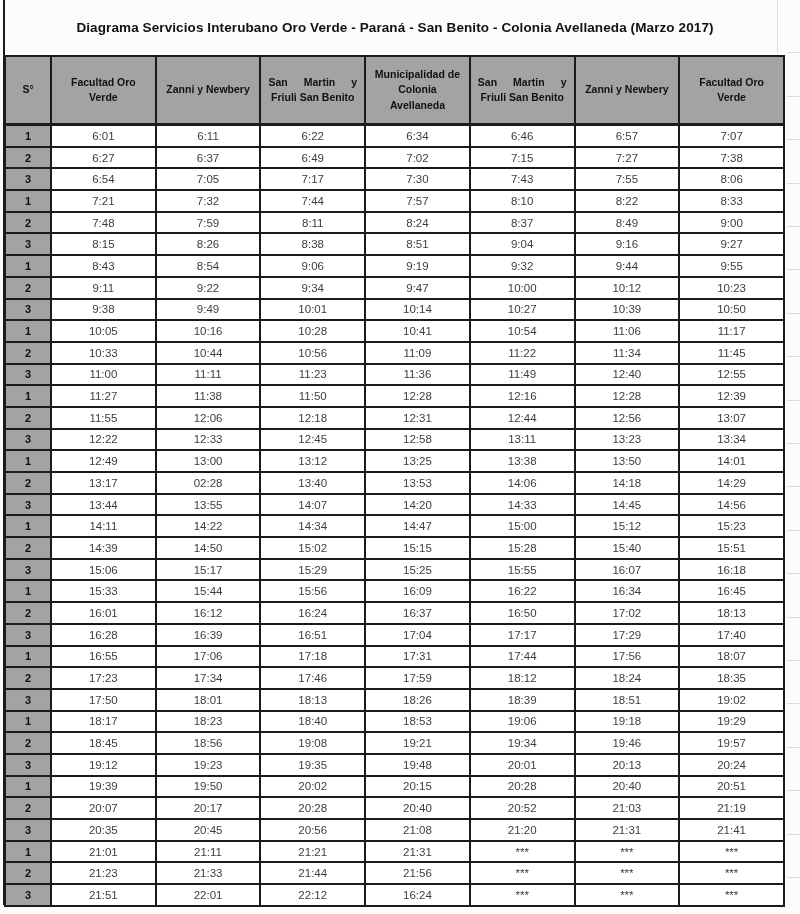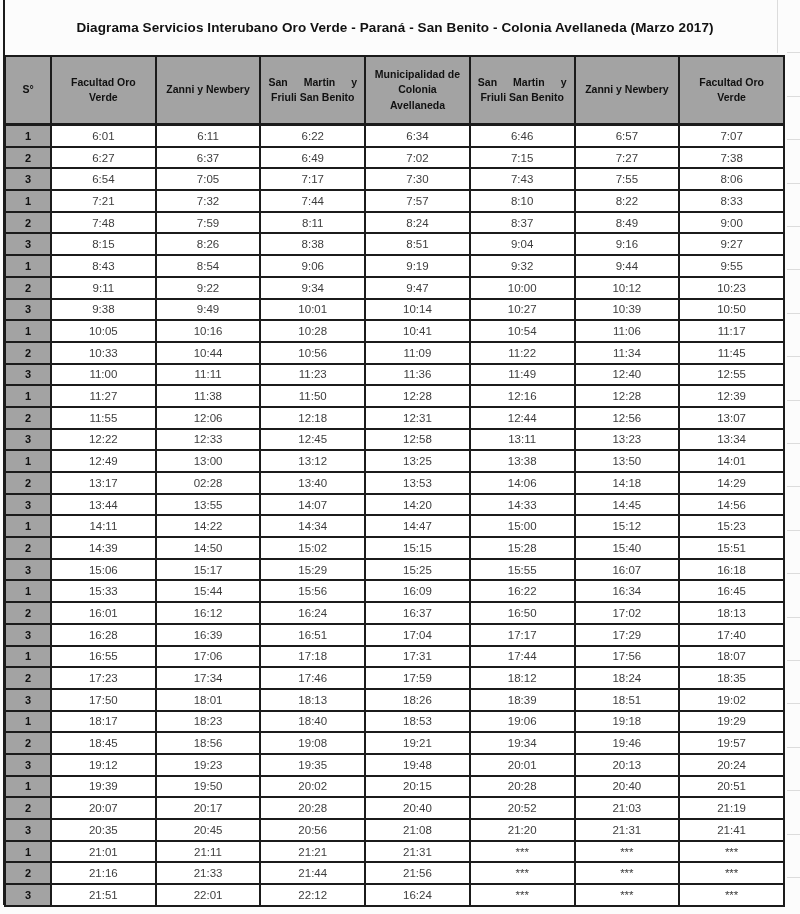--- a/index.html
+++ b/index.html
@@ -438,21 +438,21 @@
           <td class="time">21:01</td>
           <td class="time">21:11</td>
           <td class="time">21:21</td>
           <td class="time">21:31</td>
           <td class="time">***</td>
           <td class="time">***</td>
           <td class="time">***</td>
         </tr>
         <tr>
           <td class="svc">2</td>
-          <td class="time">21:16</td>
+          <td class="time">21:23</td>
           <td class="time">21:33</td>
           <td class="time">21:44</td>
           <td class="time">21:56</td>
           <td class="time">***</td>
           <td class="time">***</td>
           <td class="time">***</td>
         </tr>
         <tr>
           <td class="svc">3</td>
           <td class="time">21:51</td>

